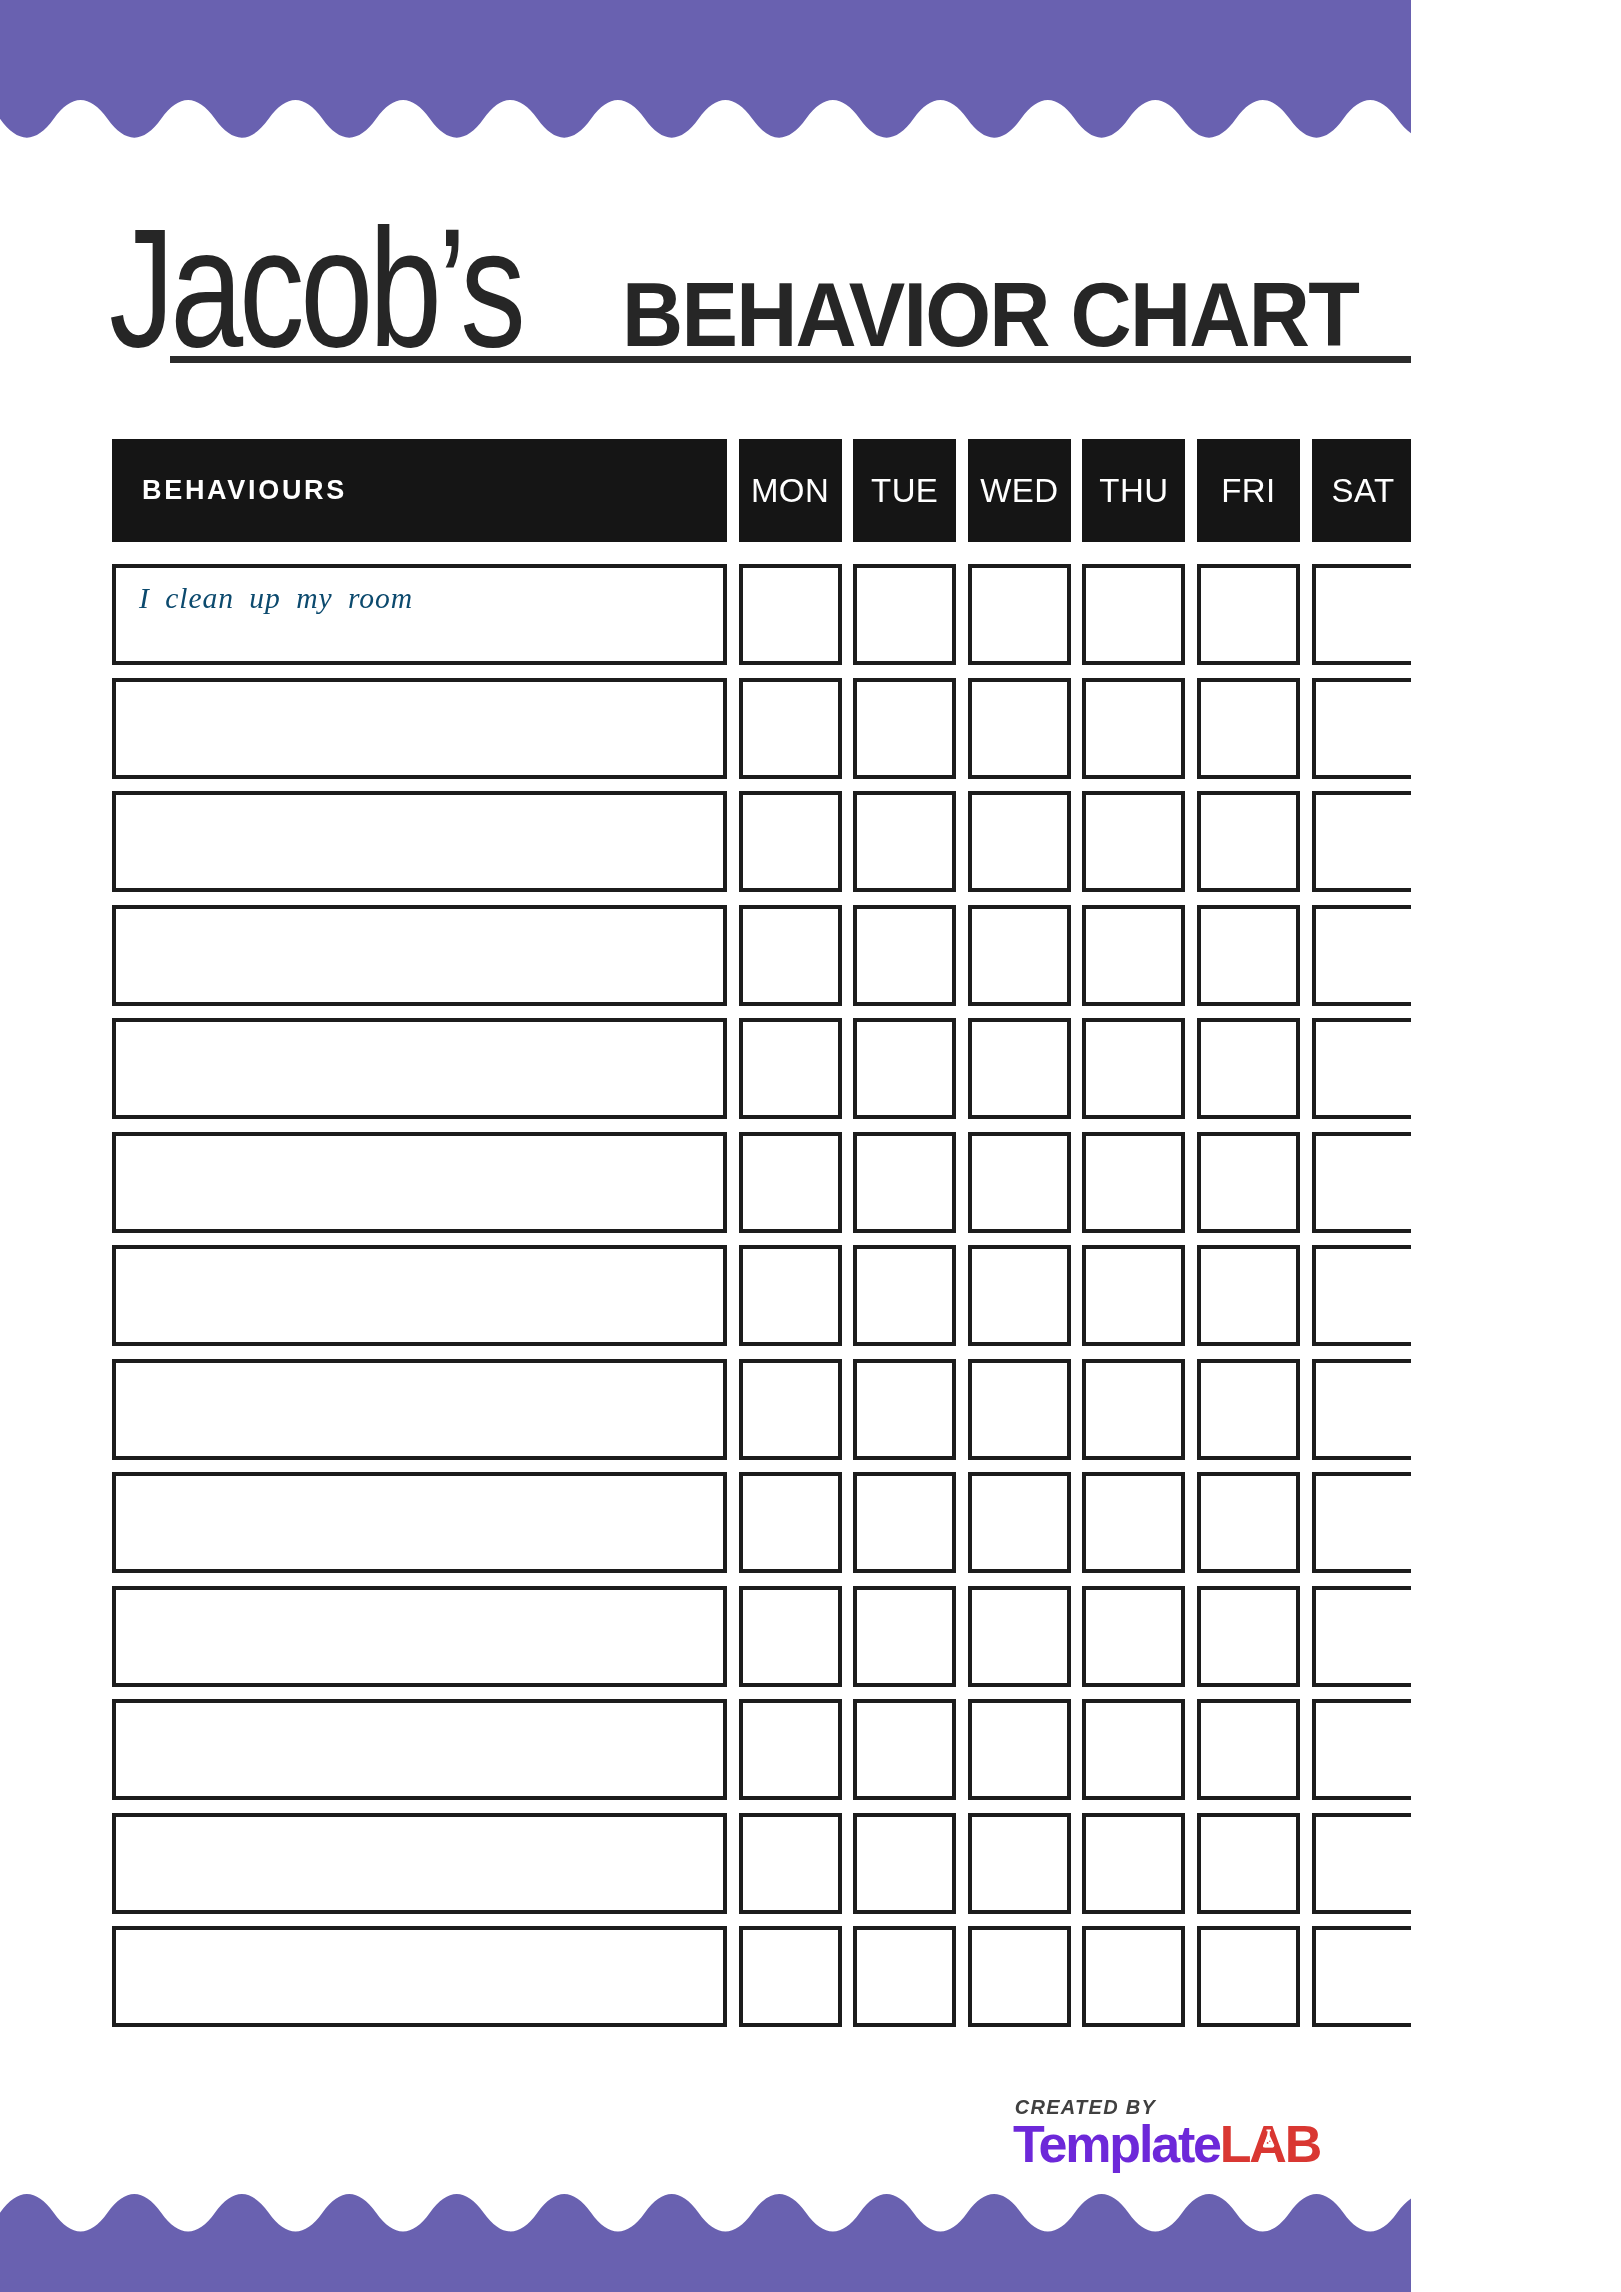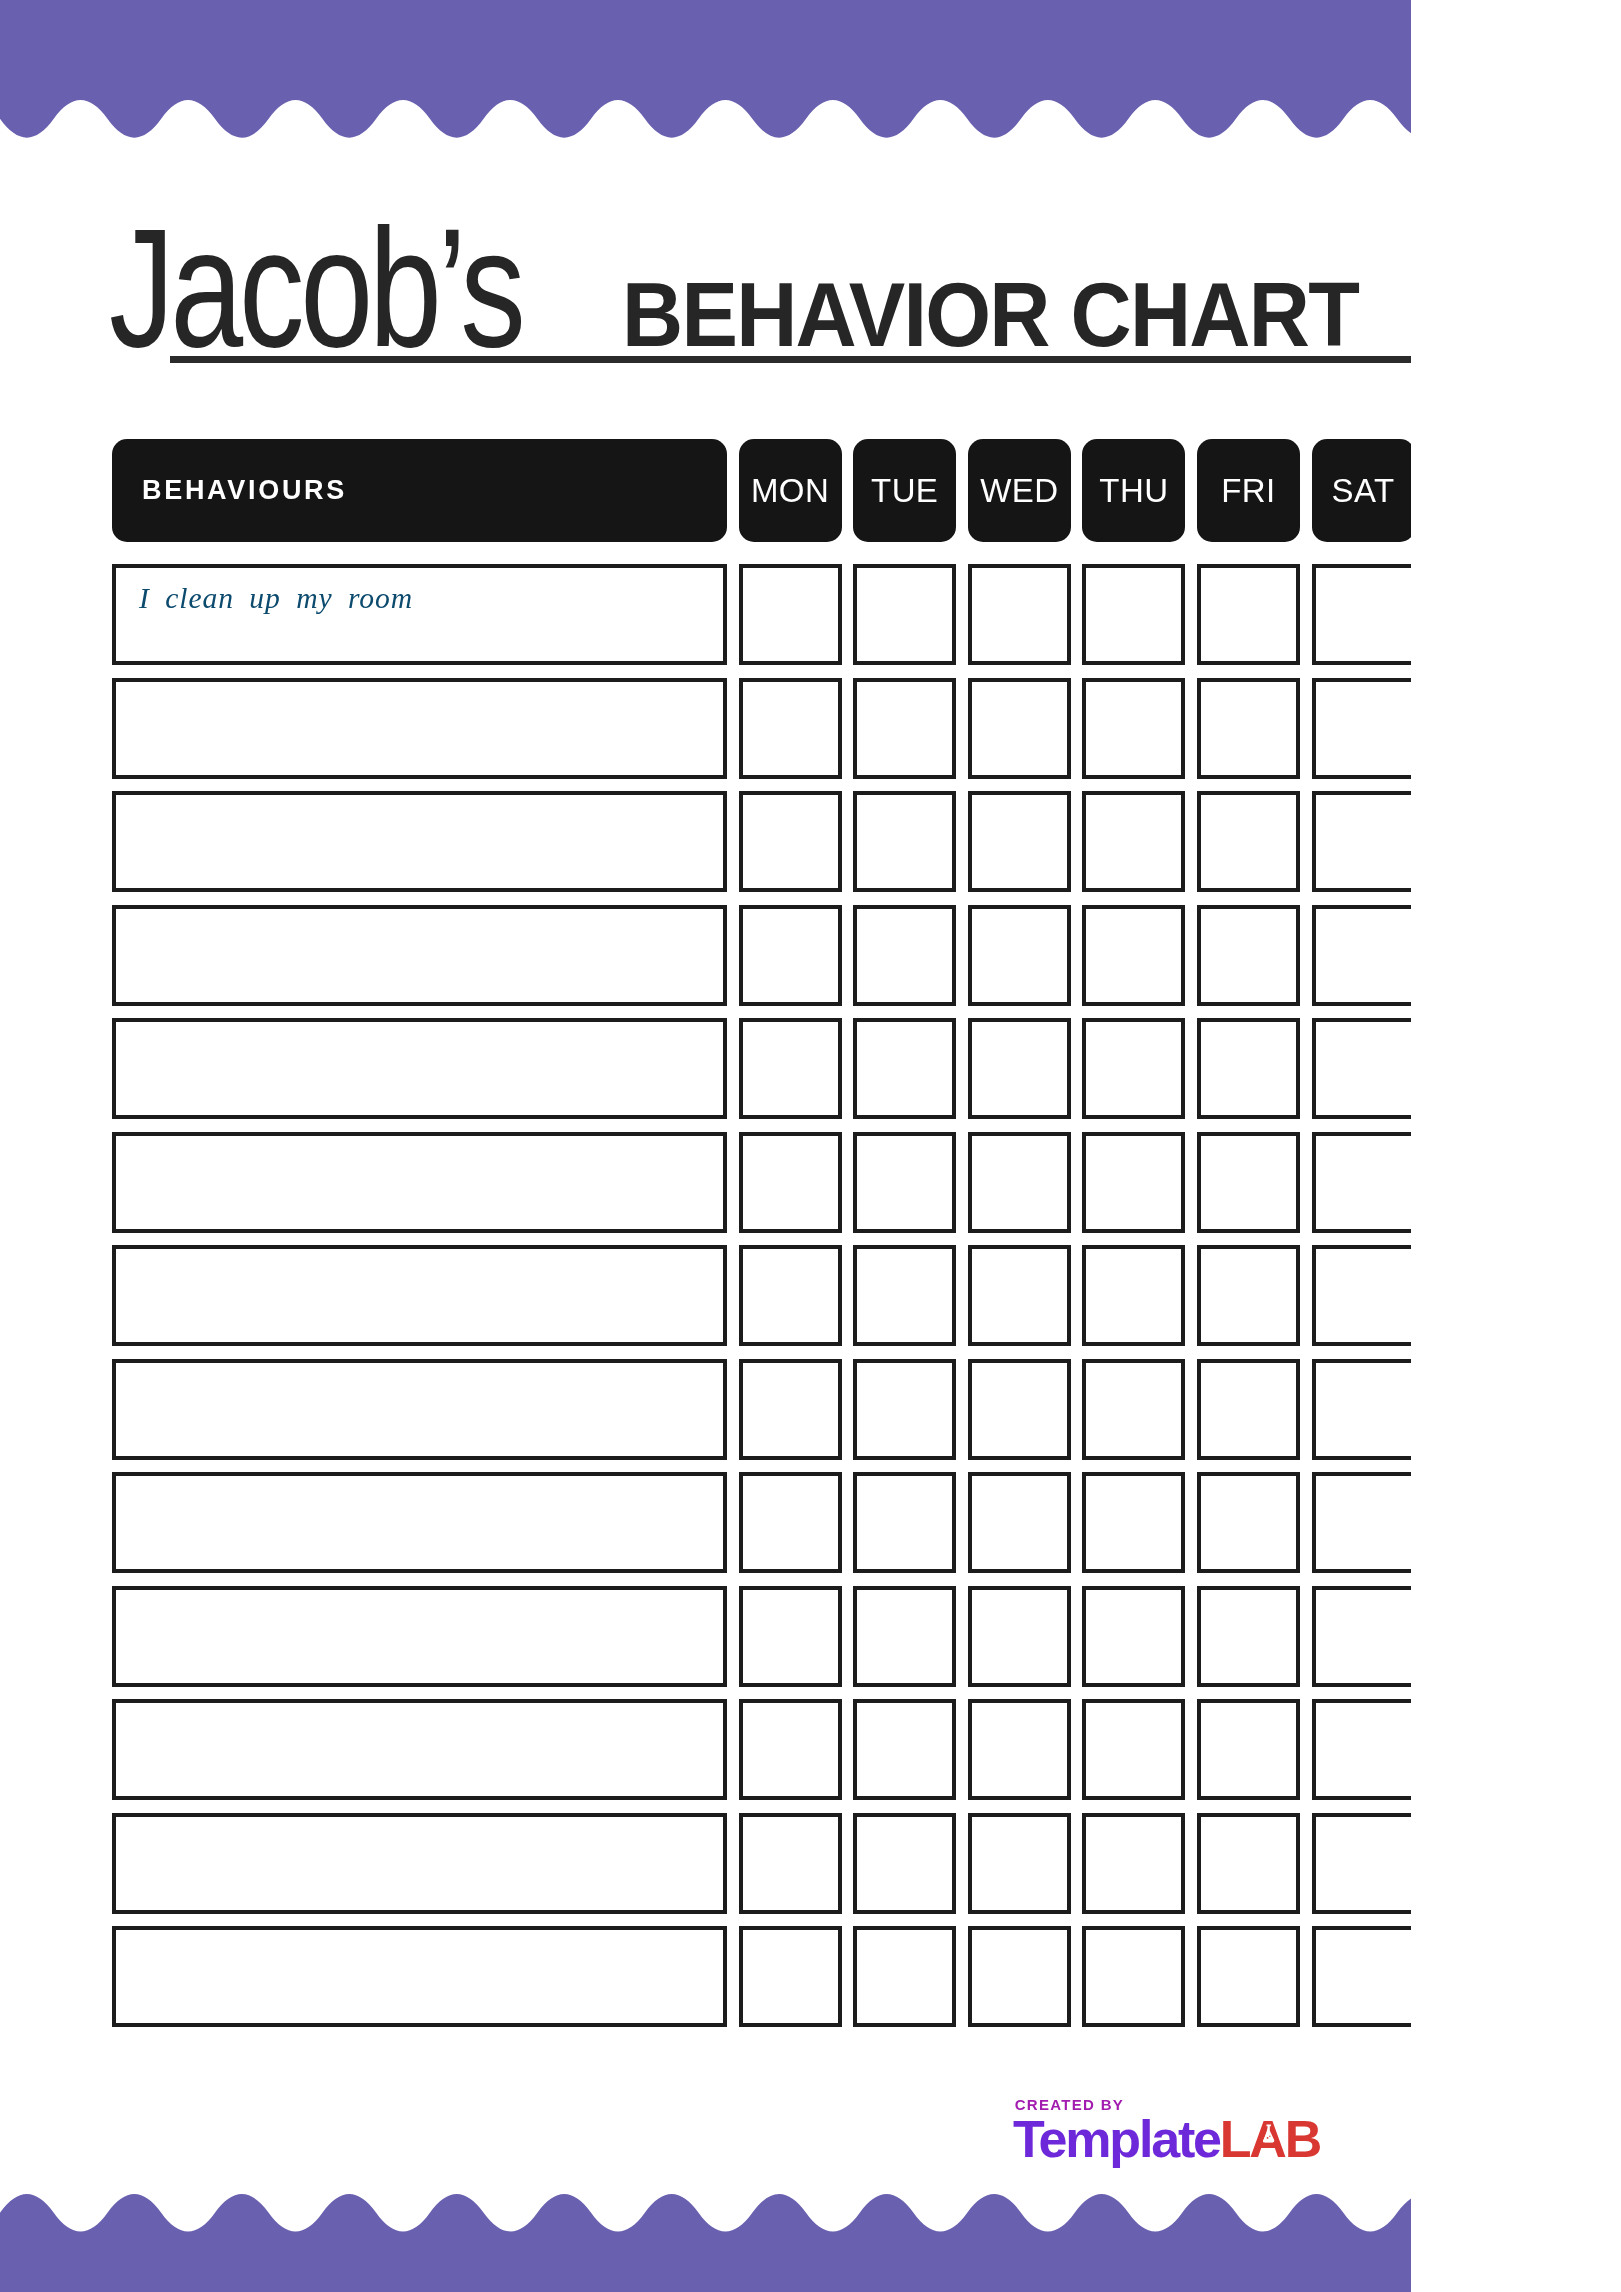--- a/index.html
+++ b/index.html
@@ -43,21 +43,20 @@
     grid-template-columns:615px repeat(7,103px);
     column-gap:11.6px;
   }
   .thead{top:439px;height:103px;}
   .tbody{top:564px;row-gap:12.5px;grid-auto-rows:101px;}
 
   .hcell{
     background:#151515;color:#ffffff;
     display:flex;align-items:center;
     box-sizing:border-box;
-    border-radius:15px;
   }
   .hcell.behaviours{
     padding-left:30px;font-size:27px;font-weight:700;letter-spacing:2.7px;
   }
   .hcell.day{
     justify-content:center;font-size:33px;font-weight:400;letter-spacing:0.4px;
   }
 
   .bcell{
     background:#ffffff;
@@ -68,22 +67,22 @@
     font-family:"Liberation Serif",serif;
     font-style:italic;
     font-size:29.6px;color:#0c4a6e;
     padding:14.3px 0 0 23px;
     letter-spacing:0.9px;word-spacing:7.2px;
   }
 
   
   .logo{position:absolute;top:2097px;right:91px;text-align:left;}
   .created-by{
-    font-size:15px;font-weight:700;letter-spacing:1.3px;
-    color:#a21caf;line-height:1;margin:0 0 0.9px 1.8px;
+    font-size:20px;font-weight:700;letter-spacing:1.3px;
+    color:#404040;line-height:1;margin:0 0 0.9px 1.8px;font-style:italic;
   }
   .logo-line{
     position:relative;display:inline-block;
     font-size:52px;font-weight:700;letter-spacing:-2.2px;
     line-height:1;color:#3d3d3d;white-space:nowrap;
   }
   .logo-accent{position:relative;display:inline-block;}
   .flask{position:absolute;left:42px;top:11.6px;width:13.4px;height:19px;}
 </style>
 </head>

